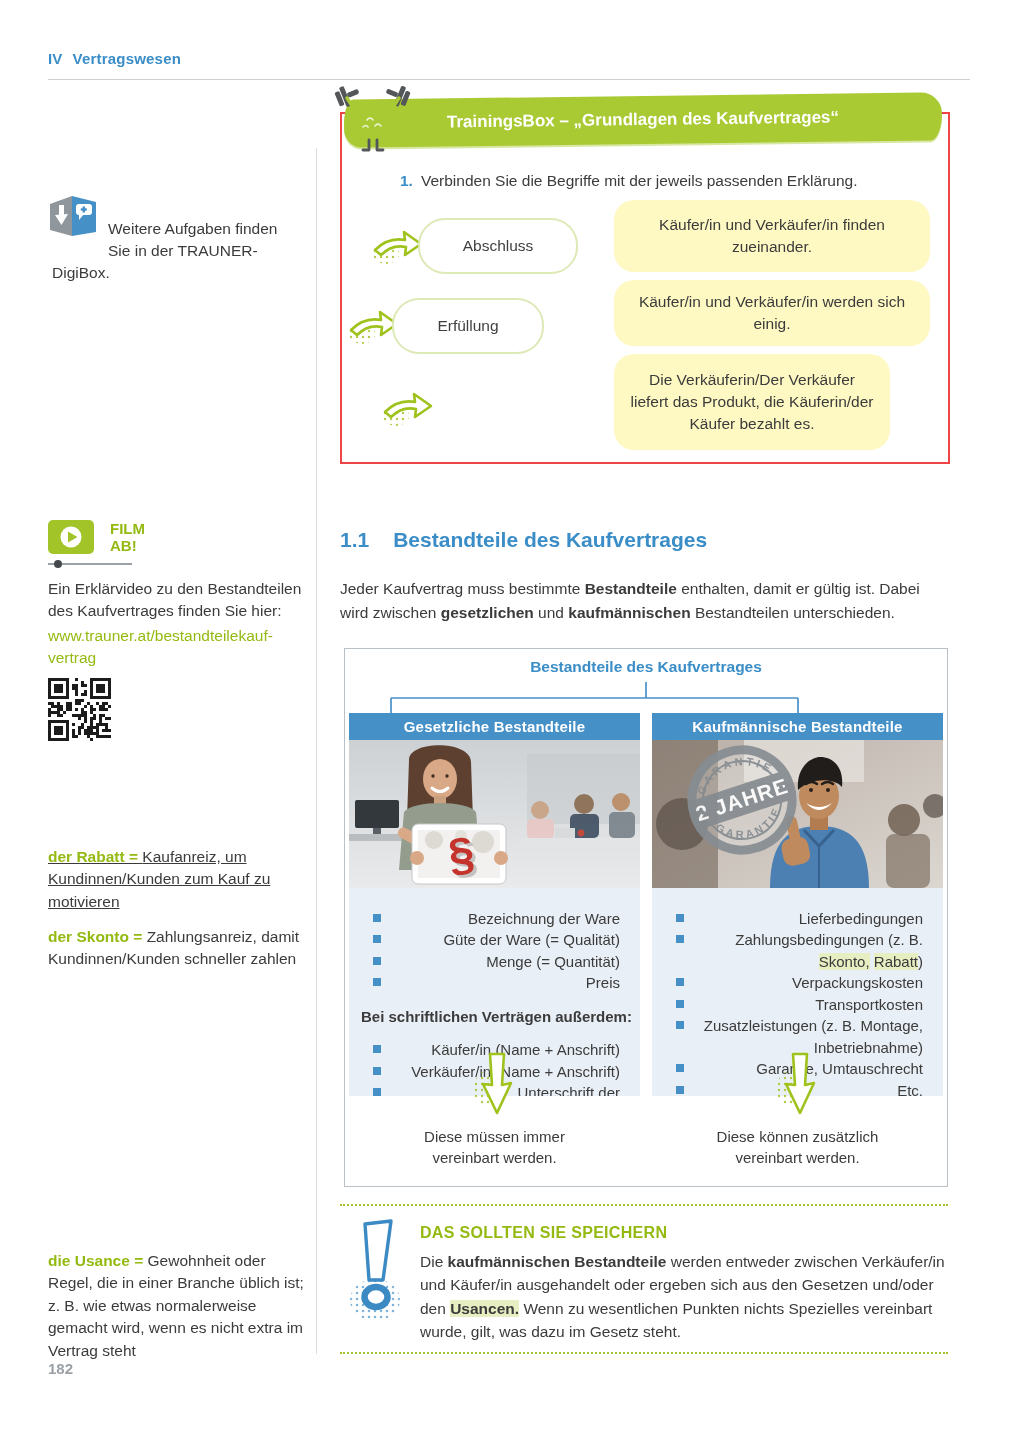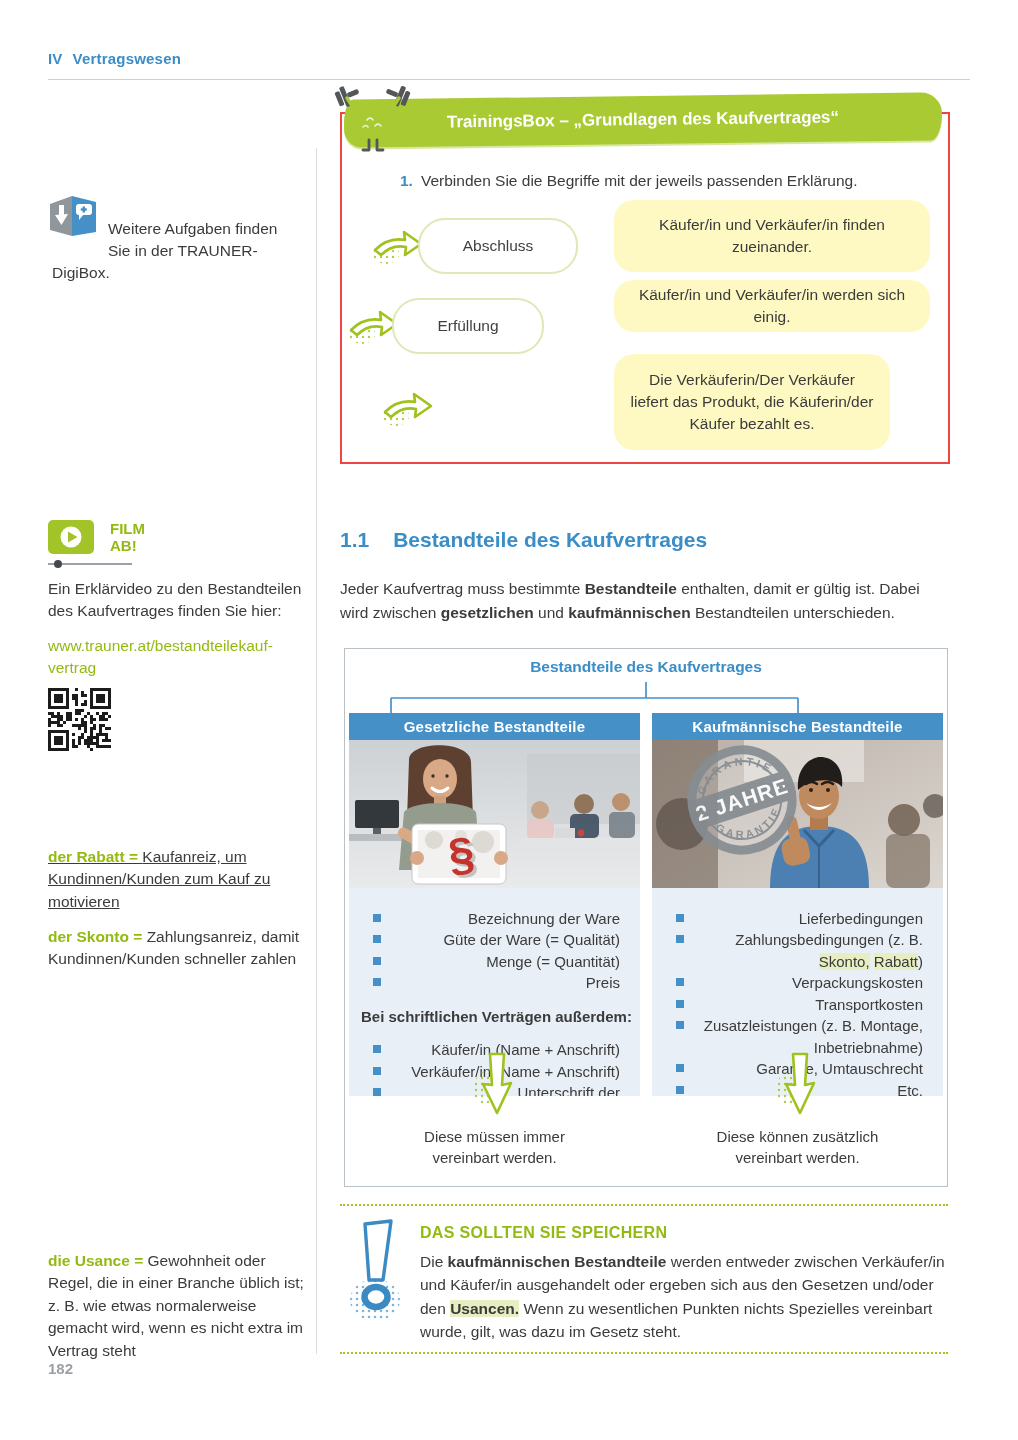--- a/index.html
+++ b/index.html
@@ -16,21 +16,21 @@
   
   .digibox{left:48px;top:192px;width:256px;font-size:15.5px;line-height:1.42;}
   .digibox .ico{float:left;margin:0 10px 2px 0;}
   .digibox p{margin:4px;padding-top:22px;}
   .film{left:48px;top:520px;width:258px;}
   .film-head{position:relative;height:58px;}
   .film-label{position:absolute;left:62px;top:1px;color:#94ba12;font-weight:bold;font-size:15px;line-height:1.12;}
   .film-bar{position:absolute;left:0;top:43px;width:84px;height:2px;background:#9ba1a6;}
   .film-dot{position:absolute;left:6px;top:40px;width:8px;height:8px;border-radius:50%;background:#45494d;}
   .film p{margin:0;font-size:15.5px;line-height:1.45;}
-  .film .link{color:#94ba12;overflow-wrap:anywhere;display:block;margin-top:12px;font-size:15.5px;line-height:1.45;text-decoration:none;}
+  .film .link{color:#94ba12;overflow-wrap:anywhere;display:block;margin-top:2px;font-size:15.5px;line-height:1.45;text-decoration:none;}
   .qr{margin-top:8px;width:63px;height:63px;}
   .definition{font-size:15.5px;line-height:1.45;}
   .definition .term{color:#94ba12;font-weight:bold;}
   .def-rabatt{left:48px;top:846px;width:262px;text-decoration:underline;}
   .def-skonto{left:48px;top:926px;width:262px;}
   .def-usance{left:48px;top:1250px;width:266px;}
   .pagenum{left:48px;top:1360px;color:#9aa0a5;font-weight:bold;font-size:15px;}
   
   .tbox{left:340px;top:112px;width:606px;height:348px;border:2px solid #ef4444;background:#fff;}
   .brush{position:absolute;left:2px;top:-18px;width:598px;height:48px;background:#a9ca33;
@@ -324,21 +324,21 @@
 
     <span class="pair-arrow" style="left:6px;top:190px">
       <svg width="52" height="42" viewBox="0 0 52 42">
         <ellipse cx="14" cy="30" rx="13" ry="10" fill="url(#dg)" opacity=".85"></ellipse>
         <path d="M3 26 C12 17 22 14 33 16 L32 8 L49 20 L33 31 L34 23 C25 21 16 24 9 31 Z" fill="#fff" stroke="#9fc21d" stroke-width="2.6" stroke-linejoin="round"></path>
       </svg>
     </span>
     <div class="term-pill" style="left:50px;top:184px;width:148px;height:52px">
       <span>Erfüllung</span>
     </div>
-    <div class="expl-pill" style="left:272px;top:166px;width:316px;height:52px">
+    <div class="expl-pill" style="left:272px;top:166px;width:316px;height:66px">
       <span>Käufer/in und Verkäufer/in werden sich einig.</span>
     </div>
 
     <span class="pair-arrow" style="left:40px;top:272px">
       <svg width="52" height="42" viewBox="0 0 52 42">
         <ellipse cx="14" cy="30" rx="13" ry="10" fill="url(#dg)" opacity=".85"></ellipse>
         <path d="M3 26 C12 17 22 14 33 16 L32 8 L49 20 L33 31 L34 23 C25 21 16 24 9 31 Z" fill="#fff" stroke="#9fc21d" stroke-width="2.6" stroke-linejoin="round"></path>
       </svg>
     </span>
     <div class="expl-pill" style="left:272px;top:240px;width:276px;height:96px">

